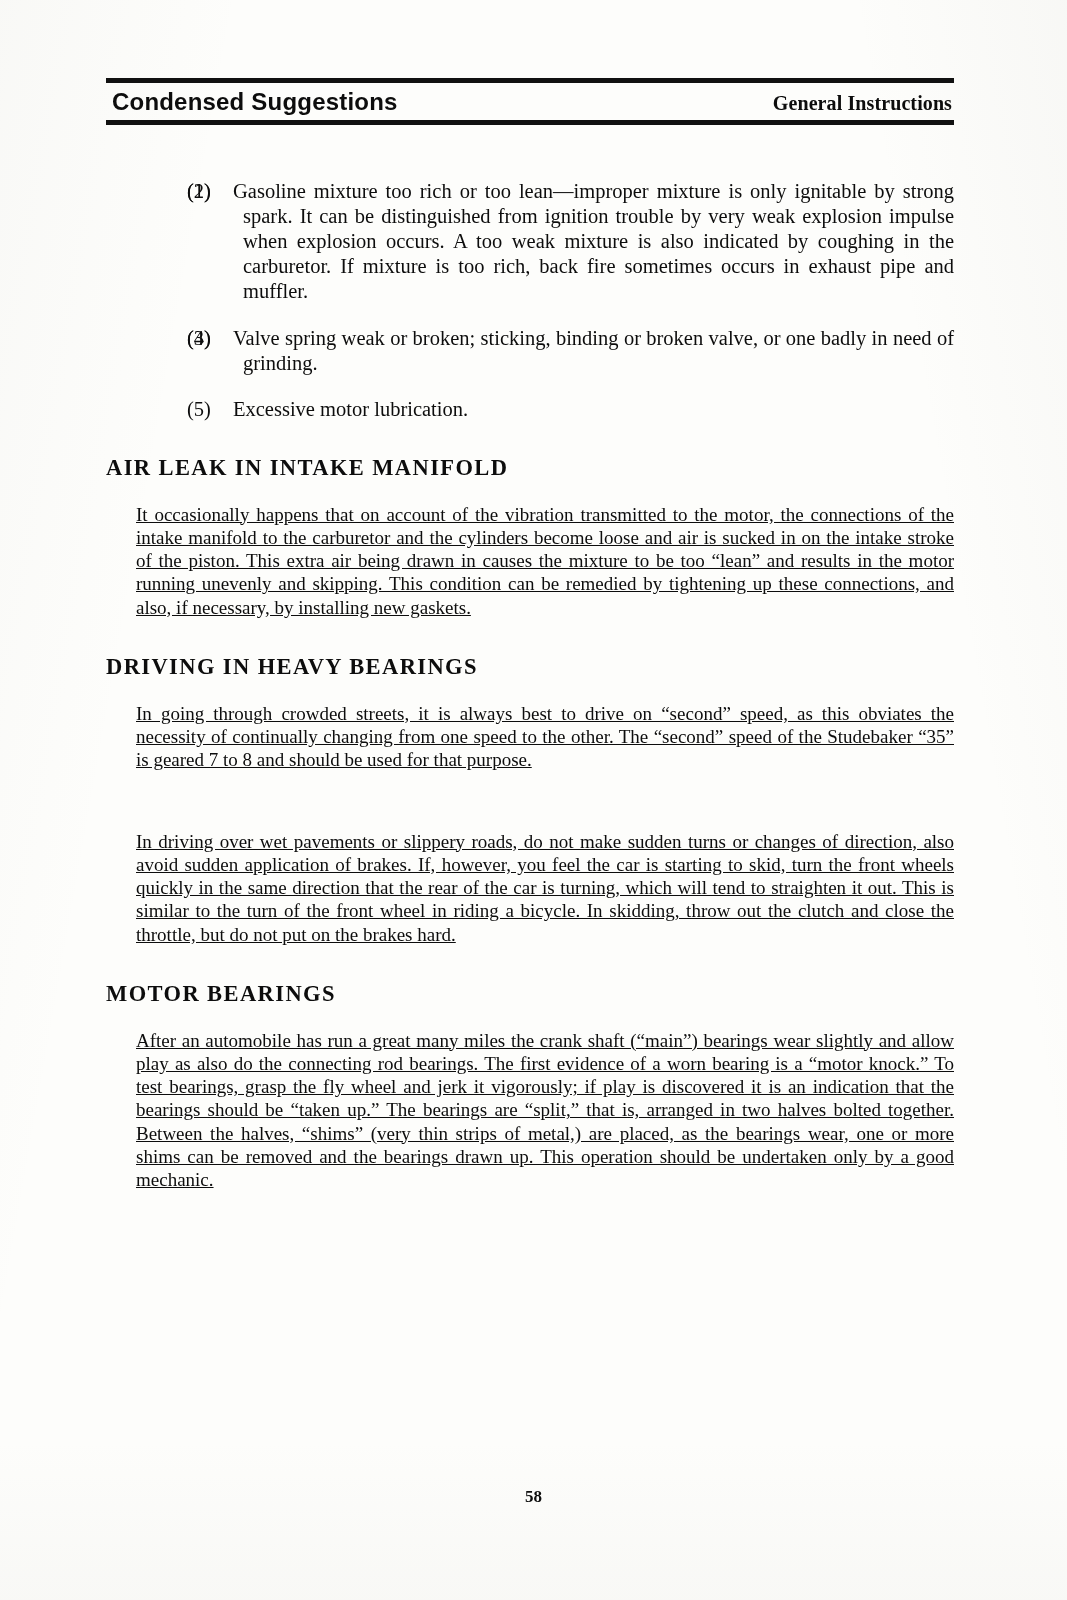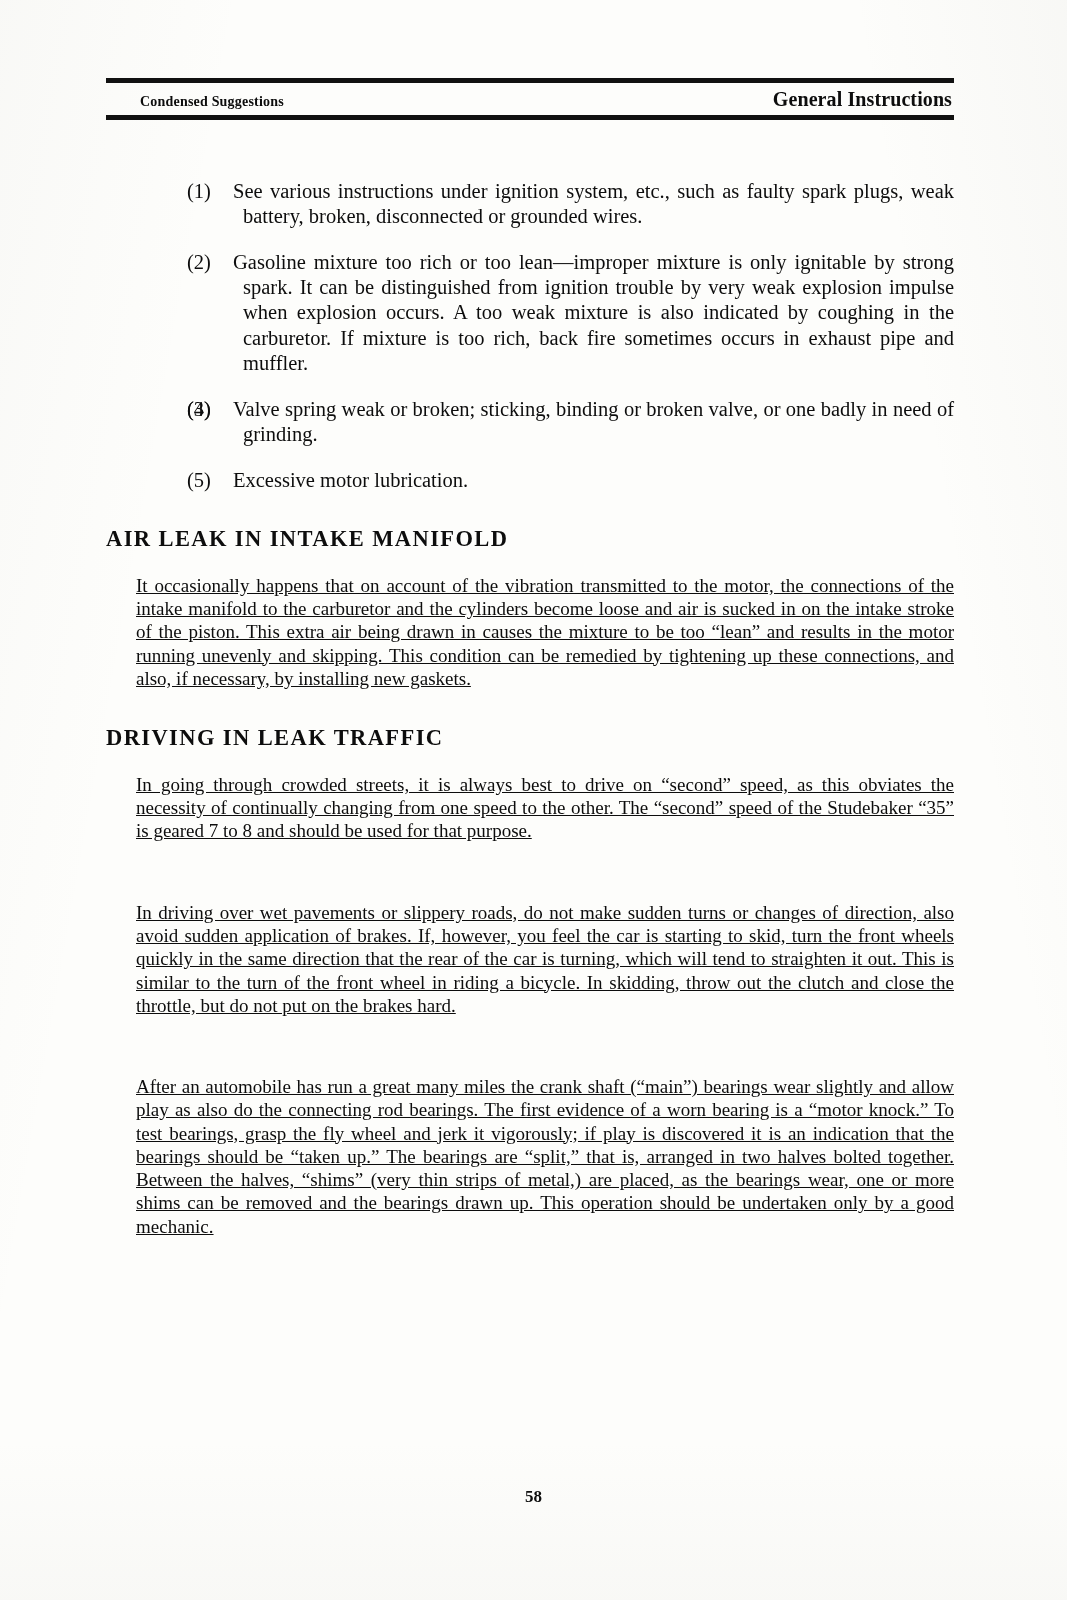--- a/index.html
+++ b/index.html
@@ -42,25 +42,24 @@
   }
   .rule-top    { height: 5px; }
   .rule-bottom { height: 5px; }
   .running-head-row {
     display: flex;
     align-items: baseline;
     justify-content: space-between;
     padding: 5px 2px 4px 6px;
   }
   .head-left {
-    font-family: Liberation Serif, serif;
-    font-weight: bold;
-    font-size: 14px;
+    font-family: Liberation Sans, sans-serif;
+    font-weight: bold;
+    font-size: 24px;
     letter-spacing: 0.2px;
-    margin-left: 28px;
   }
   .head-right {
     font-family: "Liberation Serif", "DejaVu Serif", serif;
     font-weight: bold;
     font-size: 20px;
     letter-spacing: 0.1px;
   }
 
   
   .content {
@@ -150,21 +149,20 @@
     </div>
     <div class="rule rule-bottom"></div>
   </div>
 
   <div class="content">
 
 
     <ul class="numbered-list">
       <li class="numbered-item">
         <span class="marker">(1)</span>
-        <span class="item-text">See various instructions under ignition system, etc., such as faulty spark plugs, weak battery, broken, disconnected or grounded wires.</span>
       </li>
       <li class="numbered-item">
         <span class="marker">(2)</span>
         <span class="item-text">Gasoline mixture too rich or too lean—improper mixture is only ignitable by strong spark.  It can be distinguished from ignition trouble by very weak explosion impulse when explosion occurs.  A too weak mixture is also indicated by coughing in the carburetor.  If mixture is too rich, back fire sometimes occurs in exhaust pipe and muffler.</span>
       </li>
       <li class="numbered-item">
         <span class="marker">(3)</span>
       </li>
       <li class="numbered-item">
         <span class="marker">(4)</span>
@@ -177,31 +175,32 @@
     </ul>
 
     <div class="gap-list-end"></div>
 
     <h2 class="section-heading">AIR LEAK IN INTAKE MANIFOLD</h2>
     <div class="gap-after-head"></div>
     <p class="body-paragraph">It occasionally happens that on account of the vibration transmitted to the motor, the connections of the intake manifold to the carburetor and the cylinders become loose and air is sucked in on the intake stroke of the piston.  This extra air being drawn in causes the mixture to be too “lean” and results in the motor running unevenly and skipping.  This condition can be remedied by tightening up these connections, and also, if necessary, by installing new gaskets.</p>
 
     <div class="gap-heading"></div>
 
-    <h2 class="section-heading">DRIVING IN LEAK TRAFFIC</h2>
+    <h2 class="section-heading">DRIVING IN HEAVY BEARINGS</h2>
     <div class="gap-after-head"></div>
     <p class="body-paragraph">In going through crowded streets, it is always best to drive on “second” speed, as this obviates the necessity of continually changing from one speed to the other. The “second” speed of the Studebaker “35” is geared 7 to 8 and should be used for that purpose.</p>
 
     <div class="gap-heading"></div>
 
     <div class="gap-after-head"></div>
     <p class="body-paragraph">In driving over wet pavements or slippery roads, do not make sudden turns or changes of direction, also avoid sudden application of brakes. If, however, you feel the car is starting to skid, turn the front wheels quickly in the same direction that the rear of the car is turning, which will tend to straighten it out.  This is similar to the turn of the front wheel in riding a bicycle.  In skidding, throw out the clutch and close the throttle, but do not put on the brakes hard.</p>
 
     <div class="gap-heading"></div>
 
+    <h2 class="section-heading">MOTOR BEARINGS</h2>
     <div class="gap-after-head"></div>
     <p class="body-paragraph">After an automobile has run a great many miles the crank shaft (“main”) bearings wear slightly and allow play as also do the connecting rod bearings.  The first evidence of a worn bearing is a “motor knock.”  To test bearings, grasp the fly wheel and jerk it vigorously; if play is discovered it is an indication that the bearings should be “taken up.”  The bearings are “split,” that is, arranged in two halves bolted together.  Between the halves, “shims” (very thin strips of metal,) are placed, as the bearings wear,  one or more  shims can be removed and the bearings drawn up. This operation should be undertaken only by a good mechanic.</p>
 
   </div>
 
   <div class="folio">58</div>
 
 </div>
 
 </body></html>

